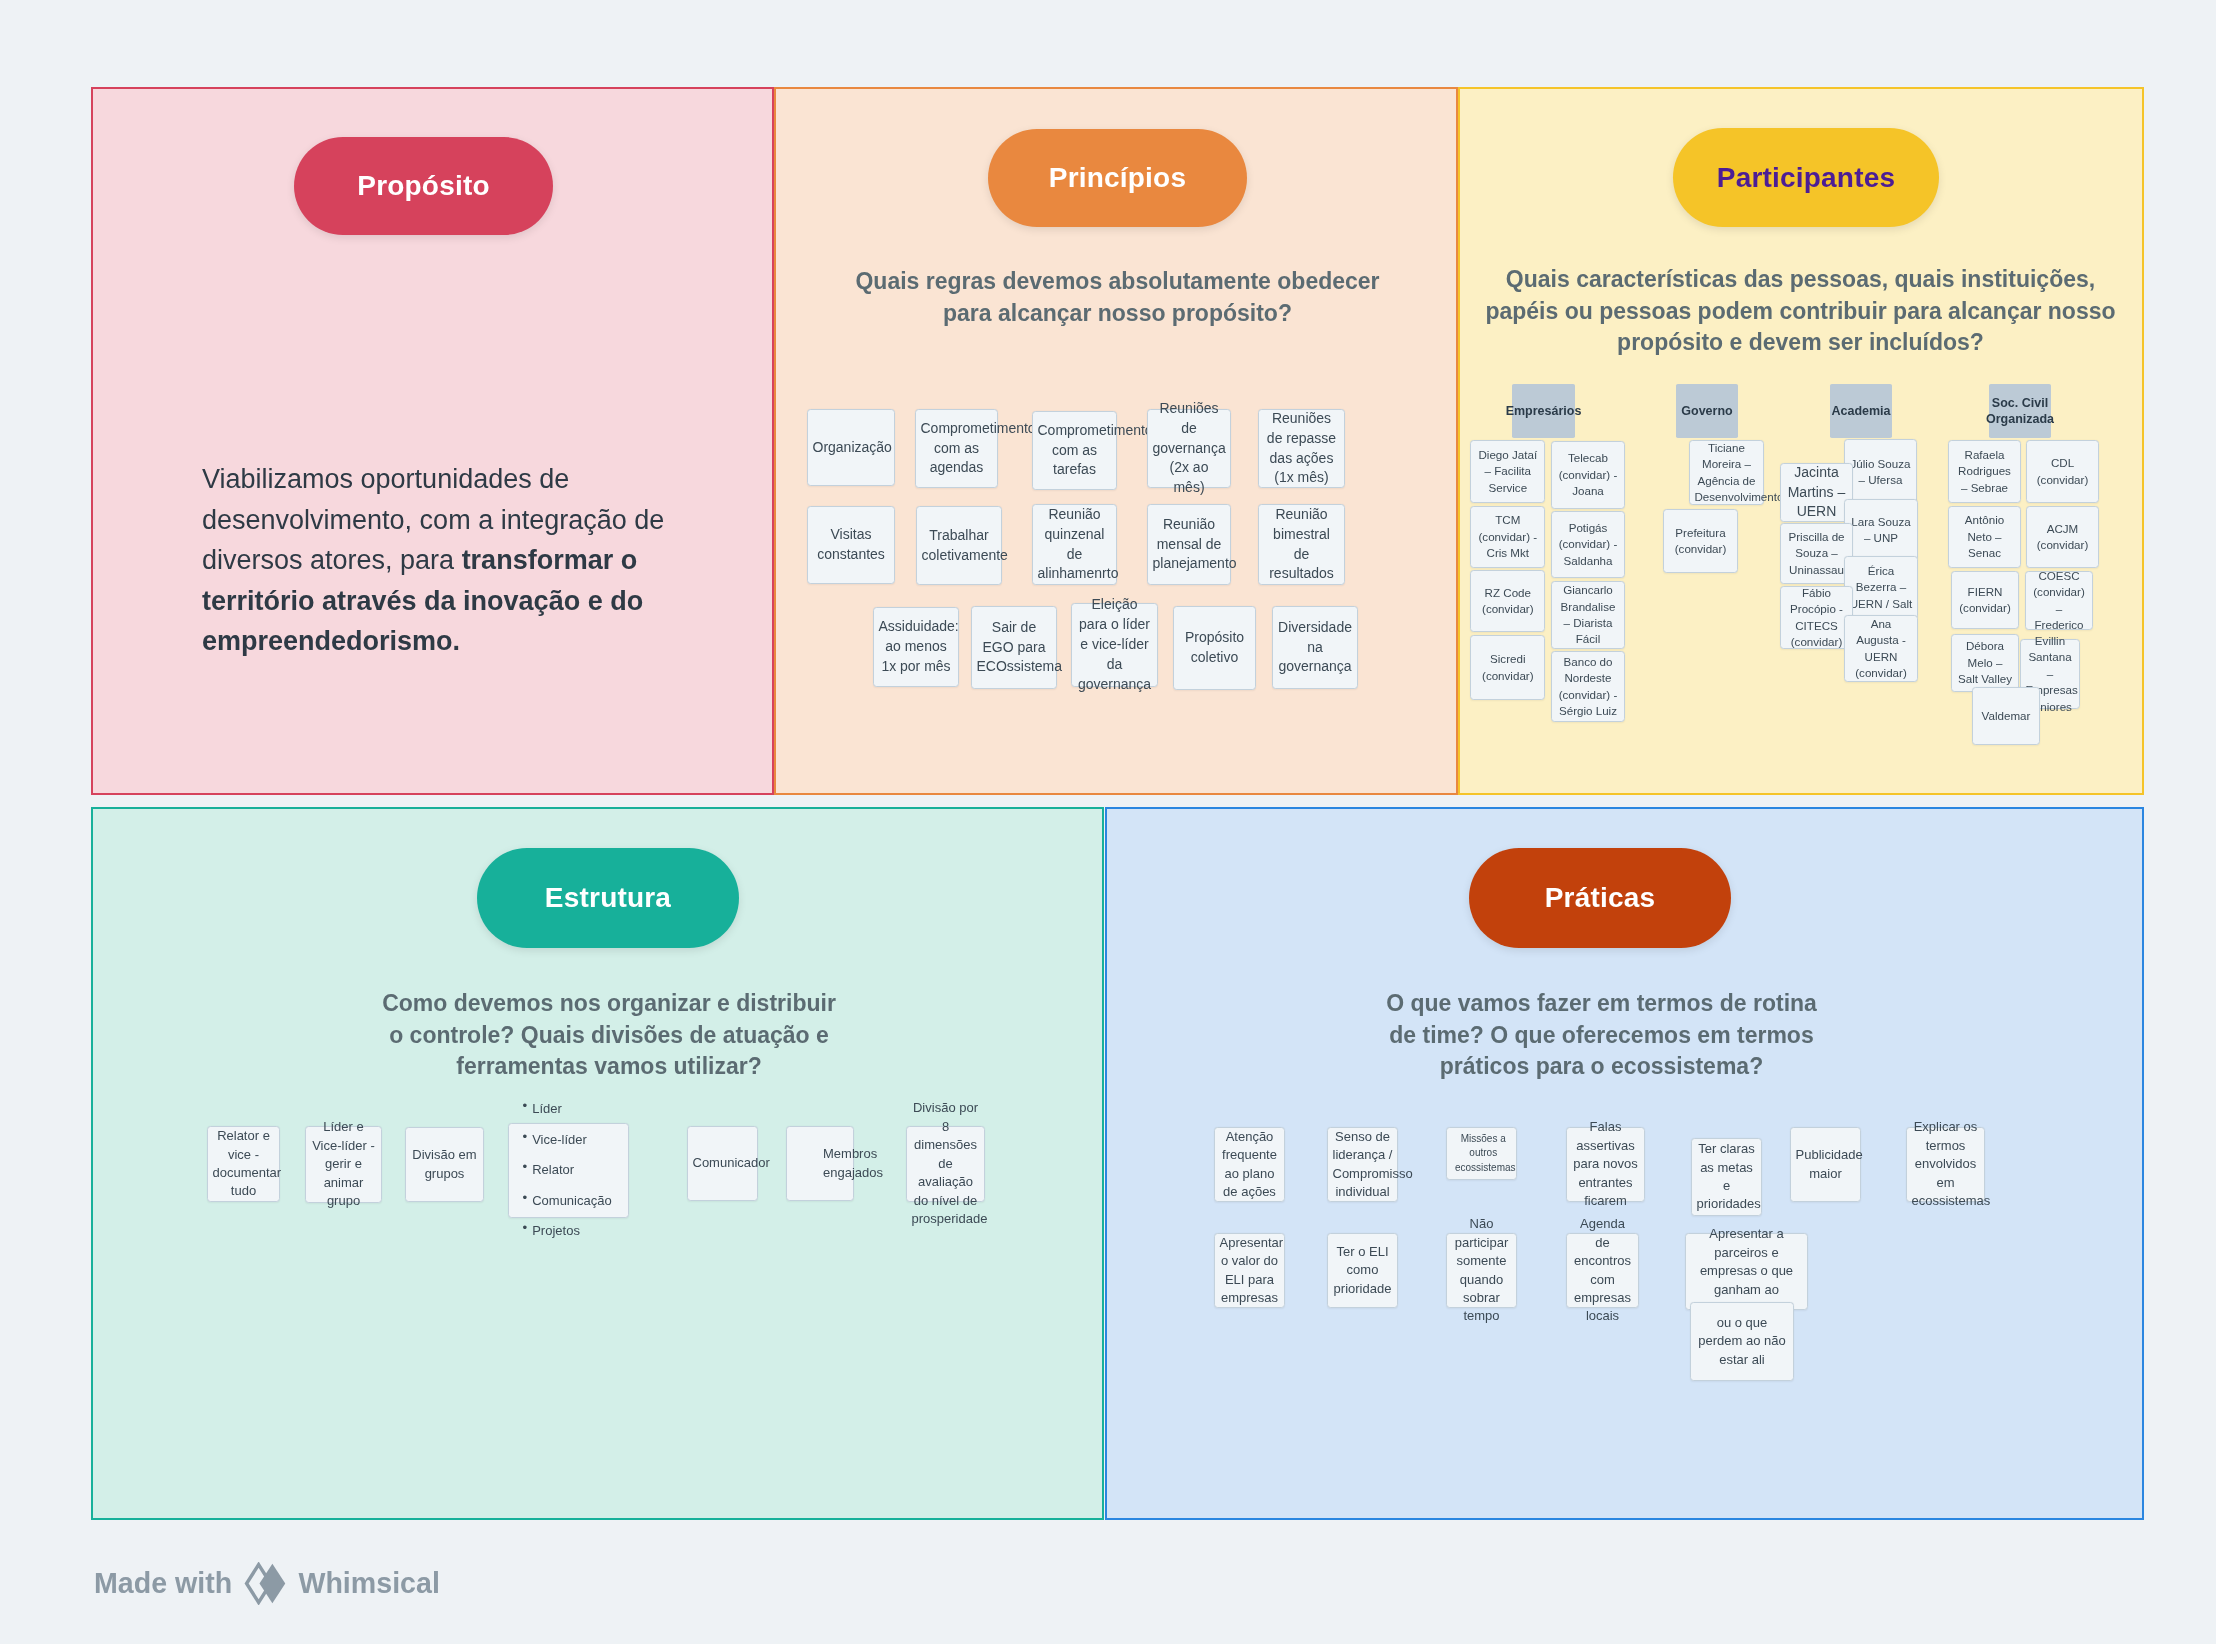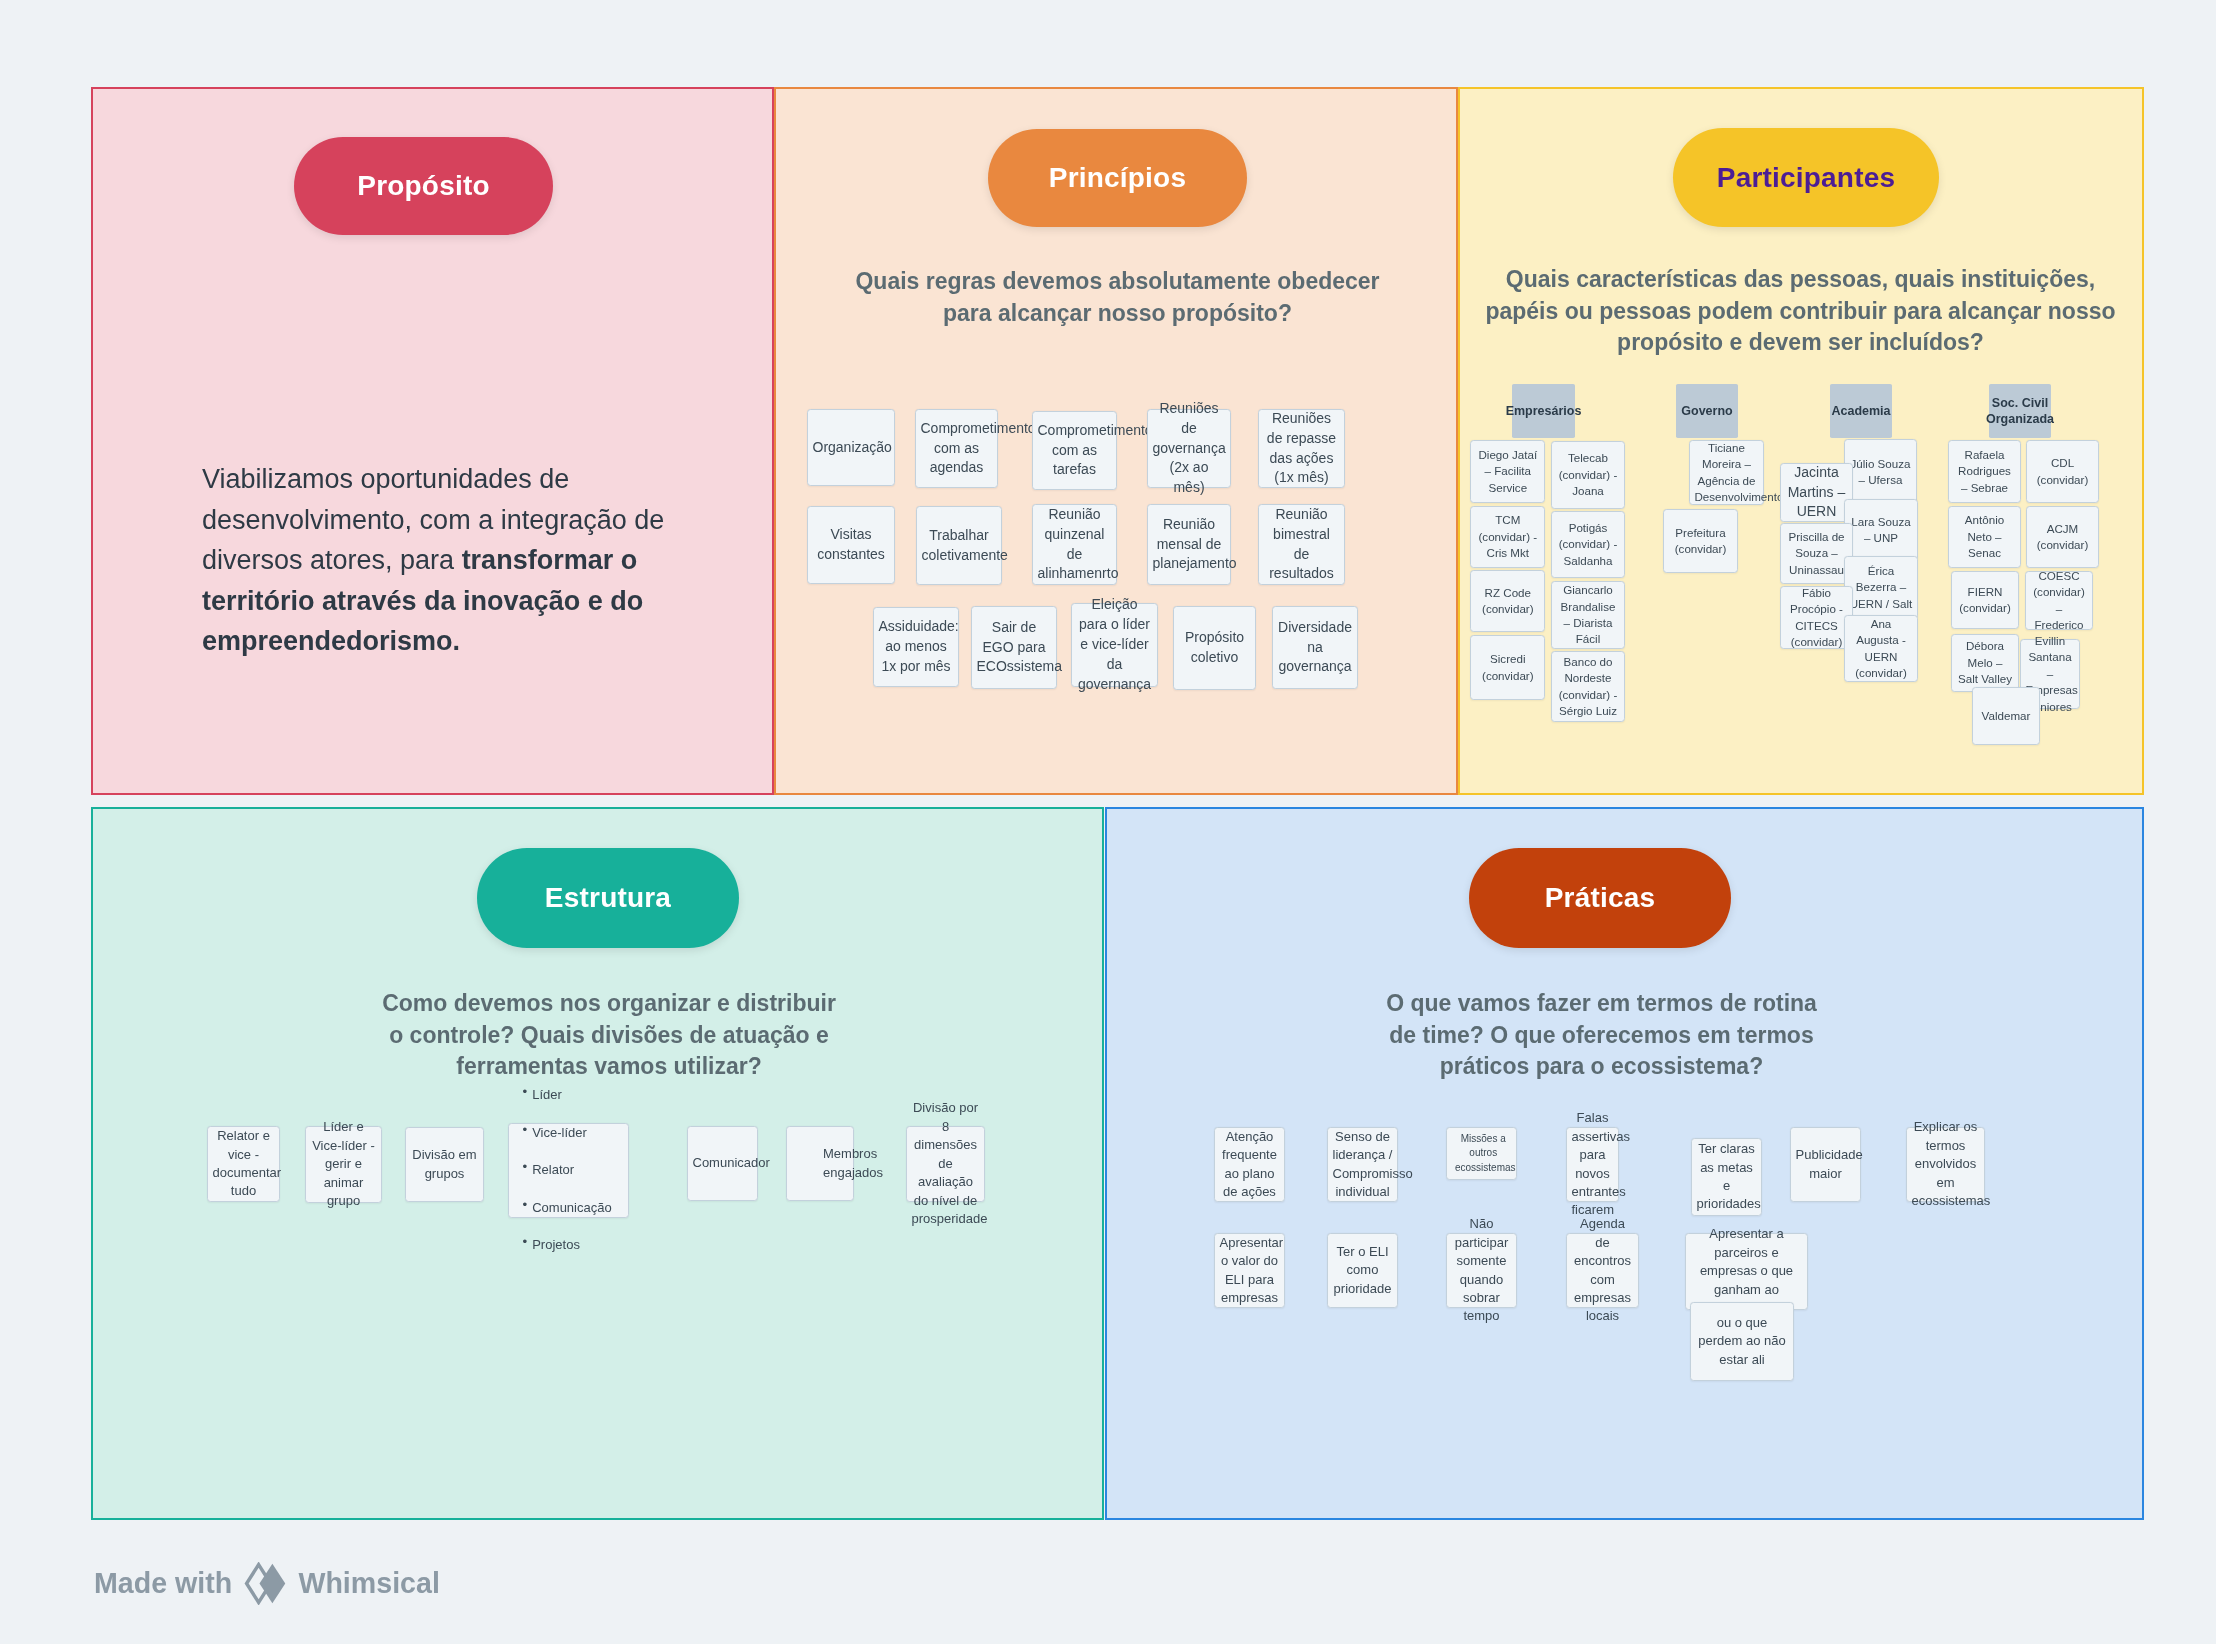--- a/index.html
+++ b/index.html
@@ -53,21 +53,21 @@
     text-align: center;
     color: #3c4a55;
     padding: 3.6px 4.5px;
     line-height: 1.42;
     box-shadow: 0 0.9px 1.8px rgba(0,0,0,.05);
   }
   .card span { display: block; width: 100%; }
 
   .card.bullets { align-items: center; justify-content: flex-start; text-align: left; padding-left: 11.6px; }
   .card.bullets ul { list-style: none; }
-  .card.bullets li { position: relative; padding-left: 11.6px; margin: 19px 0; }
+  .card.bullets li { position: relative; padding-left: 11.6px; margin: 12px 0; }
   .card.bullets li:before {
     content: "•"; position: absolute; left: 1.8px; top: -0.9px; font-size: 13.4px; line-height: 1;
   }
 
   .grouphdr {
     position: absolute;
     background: #bccad6;
     border-radius: 1.8px;
     display: flex; align-items: center; justify-content: center;
     text-align: center;
@@ -312,21 +312,21 @@
 
       <div class="card" style="left:107px; top:318px; width:71px; height:75px; font-size:13px;">
           <span>Atenção frequente ao plano de ações</span>
         </div>
       <div class="card" style="left:220px; top:318px; width:71px; height:75px; font-size:13px;">
           <span>Senso de liderança / Compromisso individual</span>
         </div>
       <div class="card" style="left:339px; top:318px; width:71px; height:53px; font-size:10px;padding-left:8px;">
           <span>Missões a outros ecossistemas</span>
         </div>
-      <div class="card" style="left:459px; top:318px; width:53px; height:75px; font-size:13px;">
+      <div class="card" style="left:459px; top:318px; width:79px; height:75px; font-size:13px;">
           <span>Falas assertivas para novos entrantes ficarem</span>
         </div>
       <div class="card" style="left:584px; top:329px; width:71px; height:78px; font-size:13px;">
           <span>Ter claras as metas e prioridades</span>
         </div>
       <div class="card" style="left:683px; top:318px; width:71px; height:75px; font-size:13px;">
           <span>Publicidade maior</span>
         </div>
       <div class="card" style="left:799px; top:318px; width:79px; height:75px; font-size:13px;">
           <span>Explicar os termos envolvidos em ecossistemas</span>

